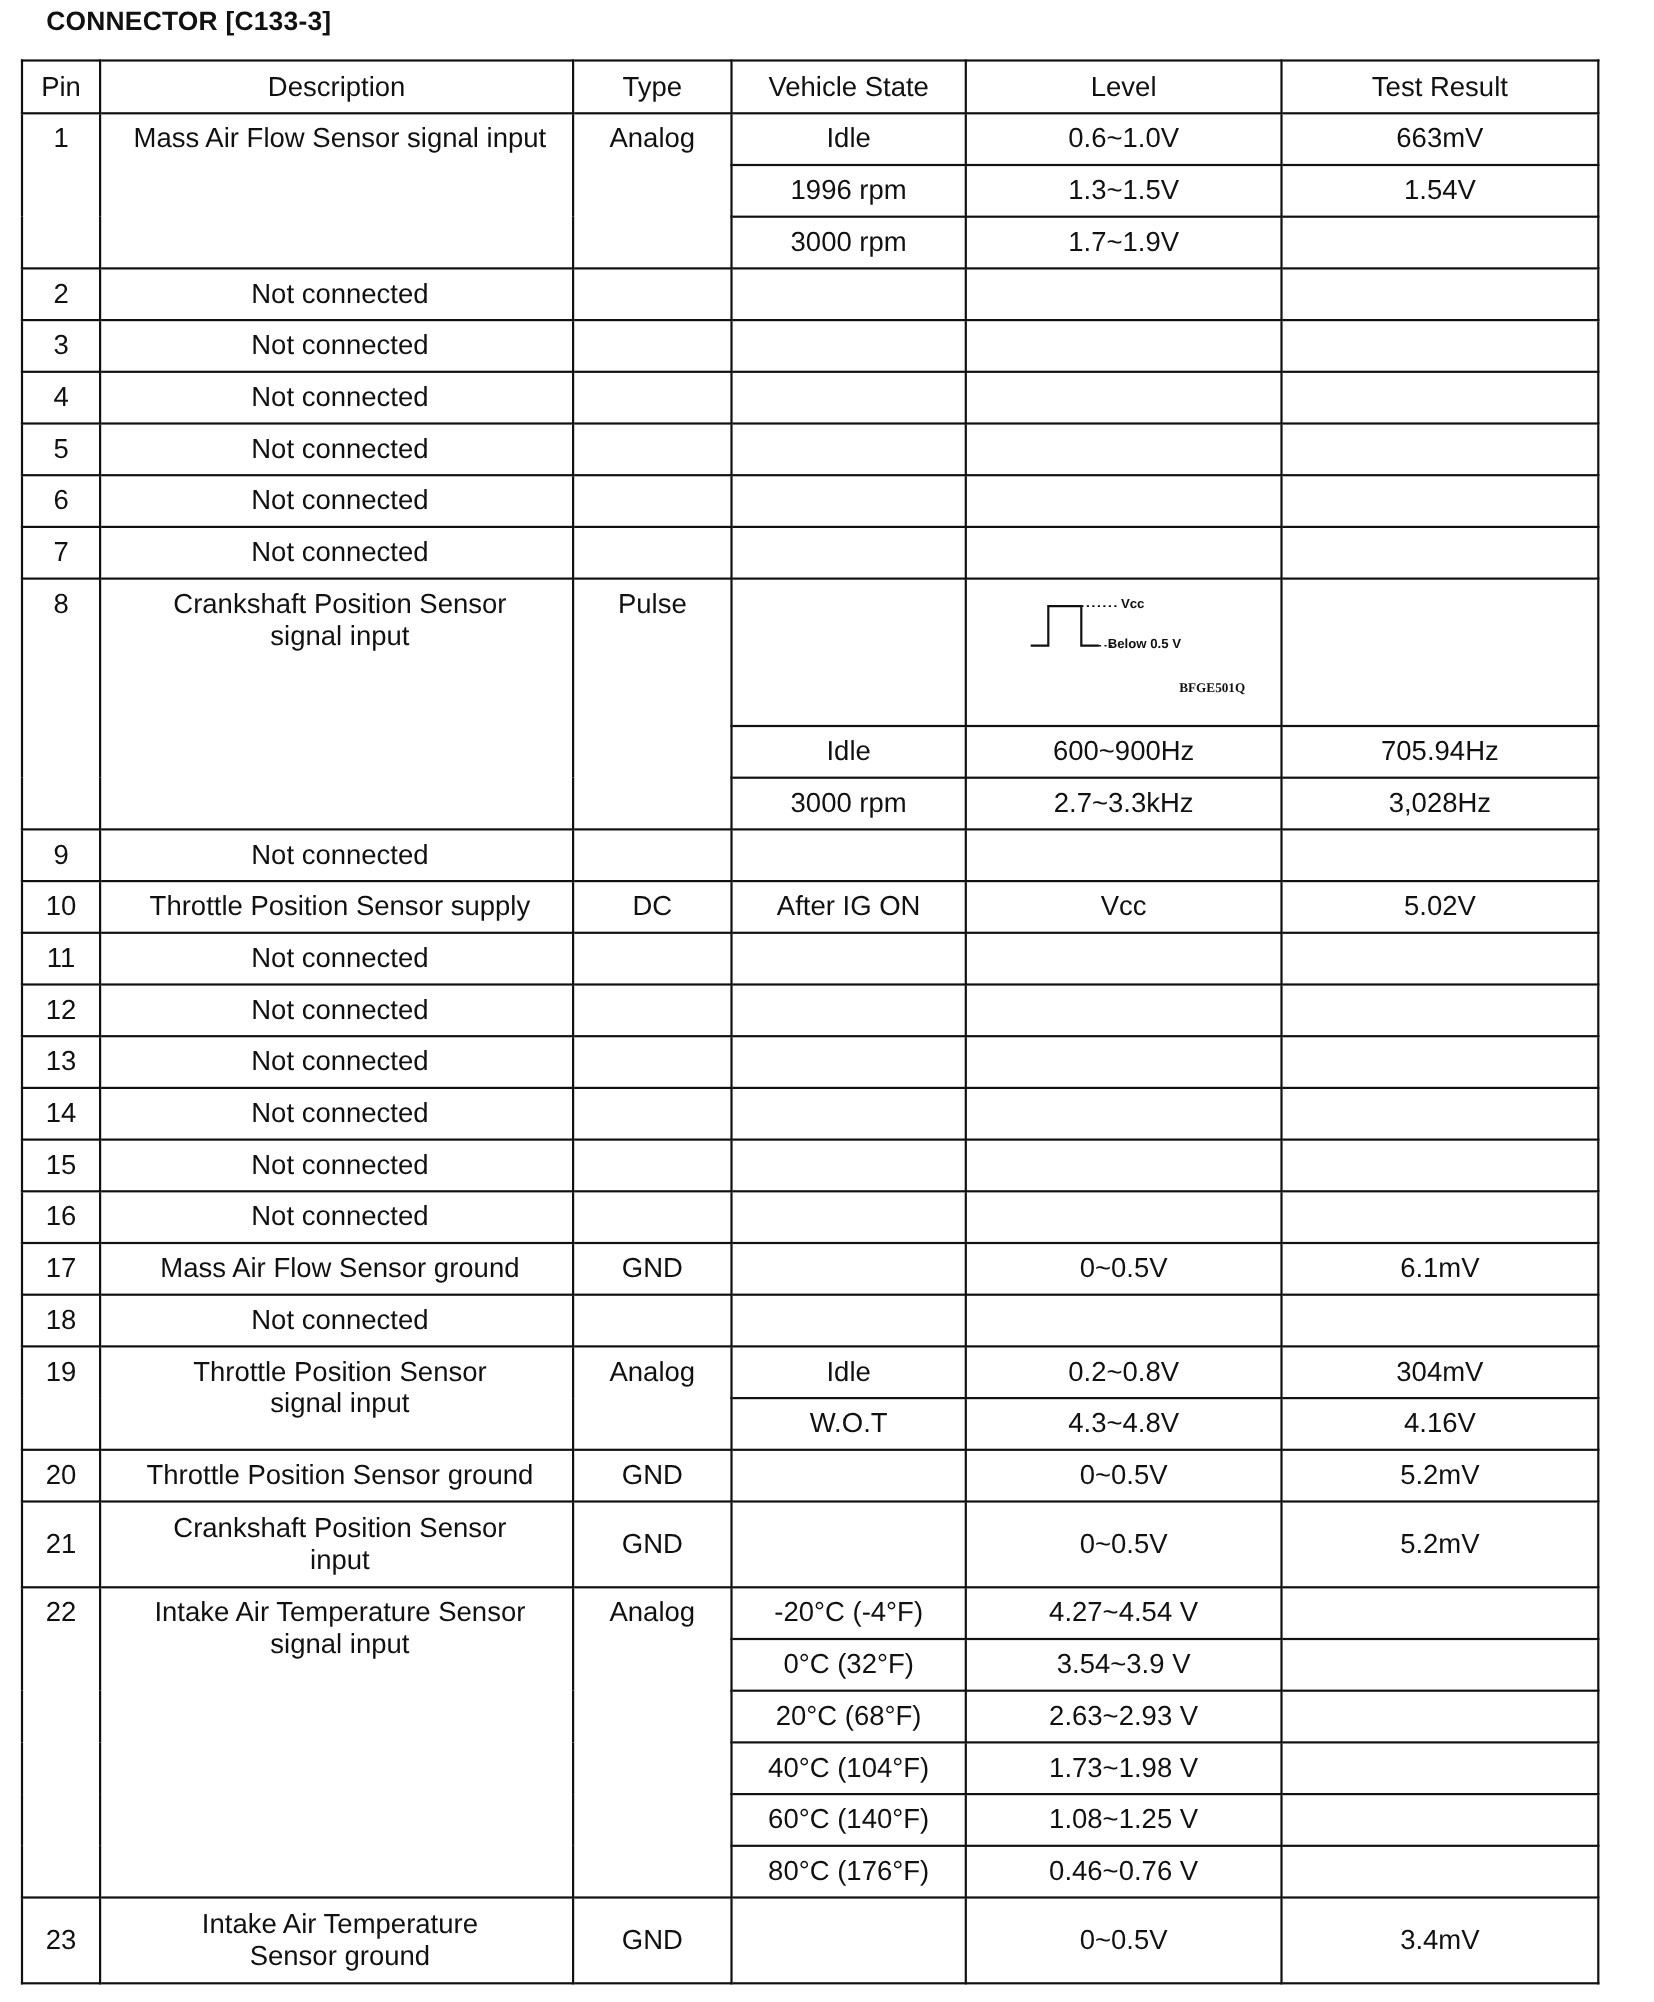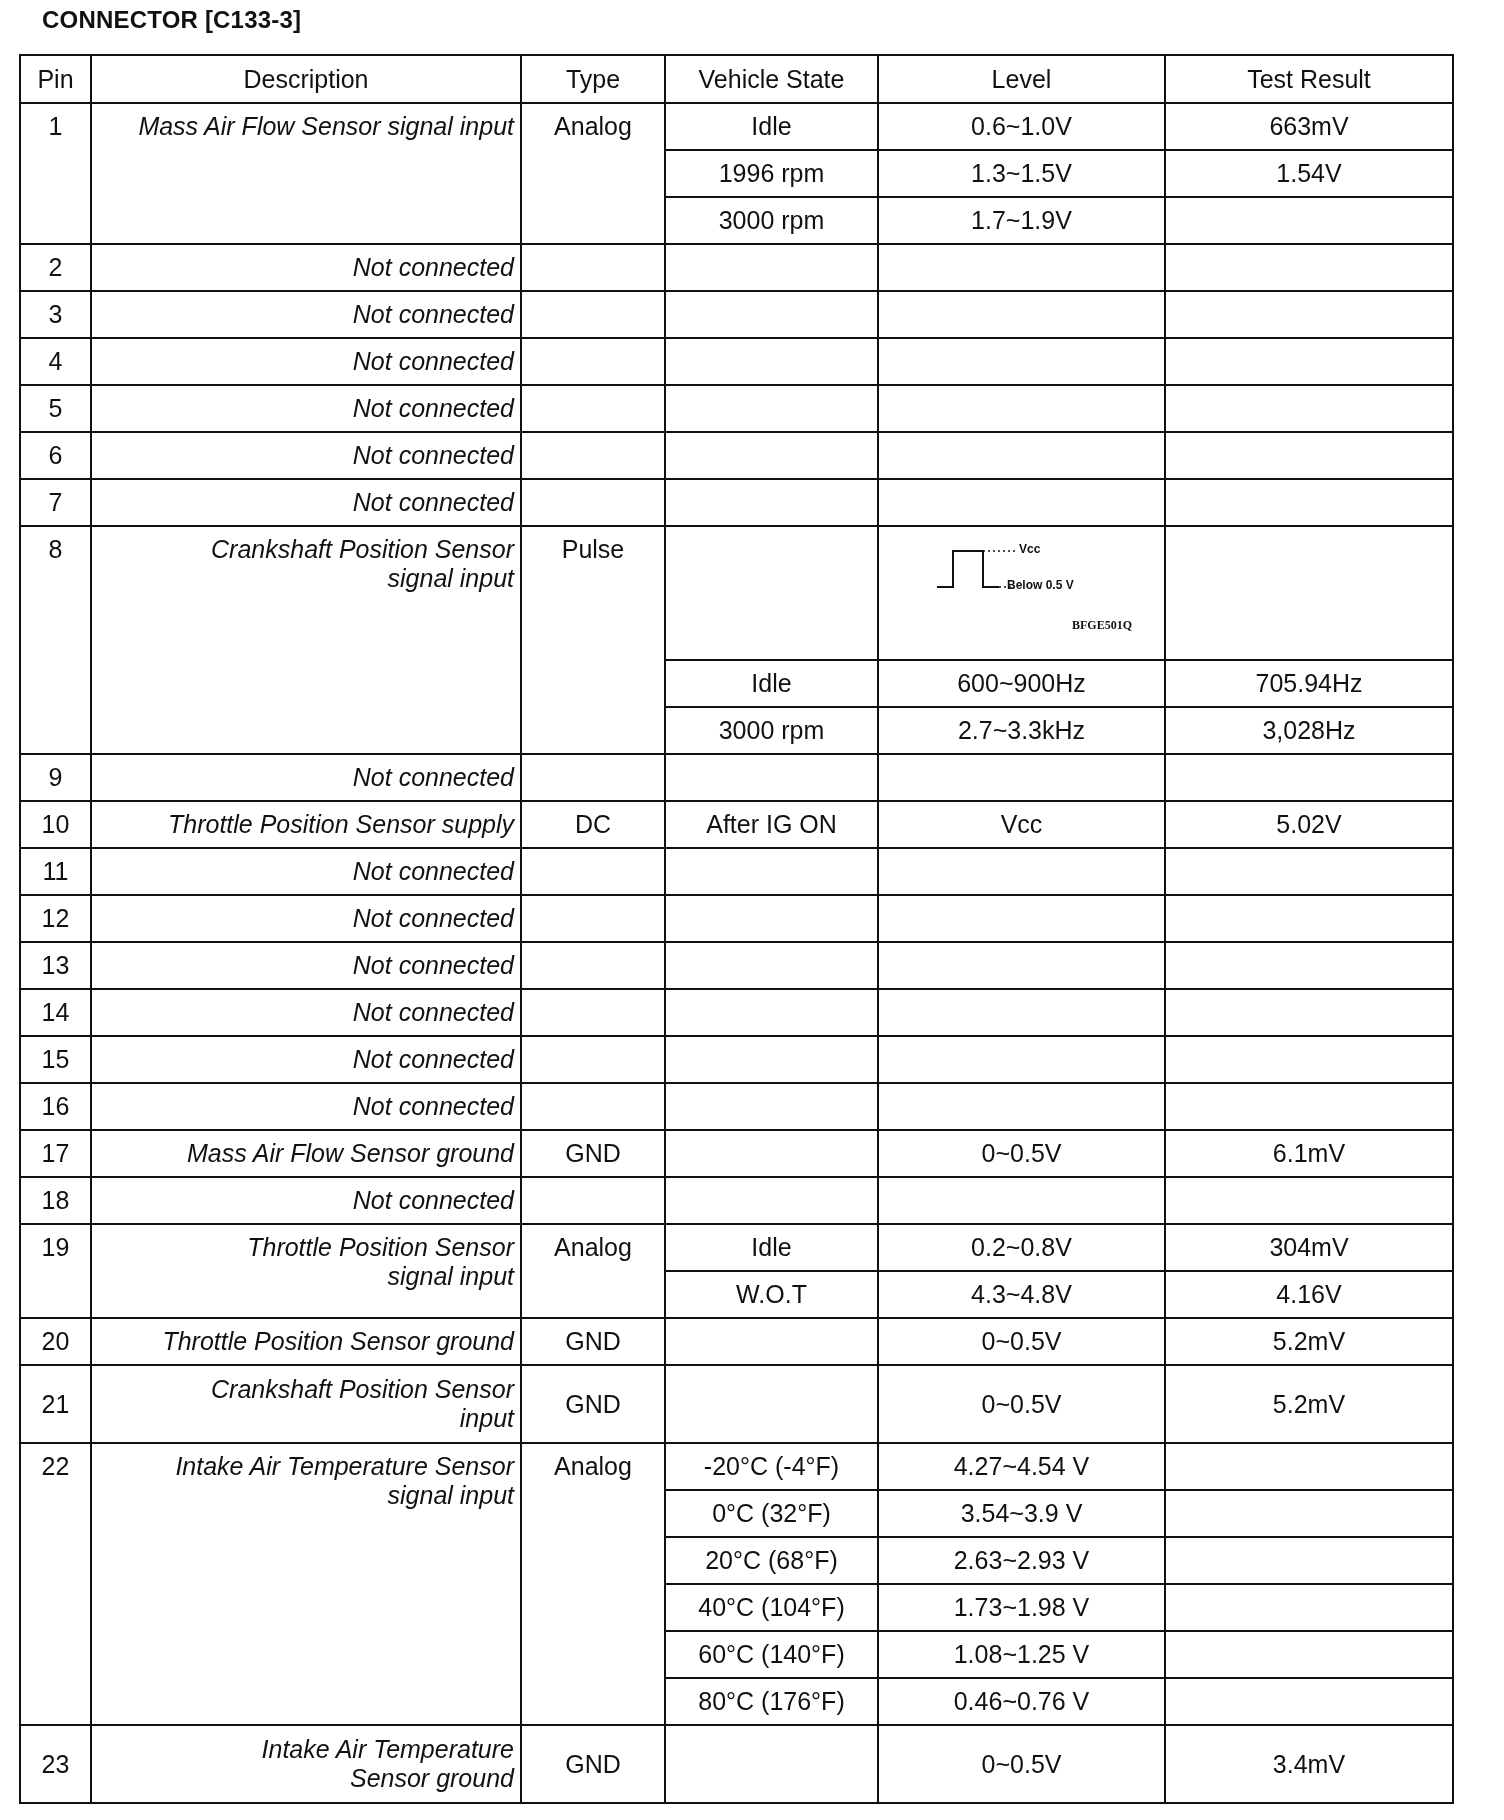--- a/index.html
+++ b/index.html
@@ -3,21 +3,21 @@
 <meta charset="utf-8">
 <style>
   html, body { margin:0; padding:0; background:#ffffff; }
   body { width:1504px; height:1820px; position:relative; font-family:"Liberation Sans", sans-serif; color:#111; overflow:hidden; }
   .title { position:absolute; left:4px; top:6px; font-weight:bold; font-size:24px; letter-spacing:0.2px;margin-left:38px; }
   table { position:absolute; left:19px; top:54px; border-collapse:collapse; table-layout:fixed; width:1433px; }
   td, th { border:2px solid #111; font-size:25px; font-weight:normal; padding:0; line-height:1.15; vertical-align:middle; text-align:center; }
   th { height:46px; }
   td { height:45px; }
   td.top { vertical-align:top; padding-top:8px; }
-  td.desc { text-align:right; padding-left:12px; padding-right:6px;font-style:italic; }
+  td.desc { text-align:center; padding-left:12px; padding-right:6px; }
   td.desc.top { padding-top:8px; }
   tr.tall21 td { height:76px; }
   tr.diag td { height:132px; }
   .diagram { position:relative; width:100%; height:132px; }
   .diagram svg { position:absolute; left:0; top:0; }
   .dlabel { position:absolute; font-size:12px; font-weight:bold; }
 </style>
 </head>
 <body>
 

